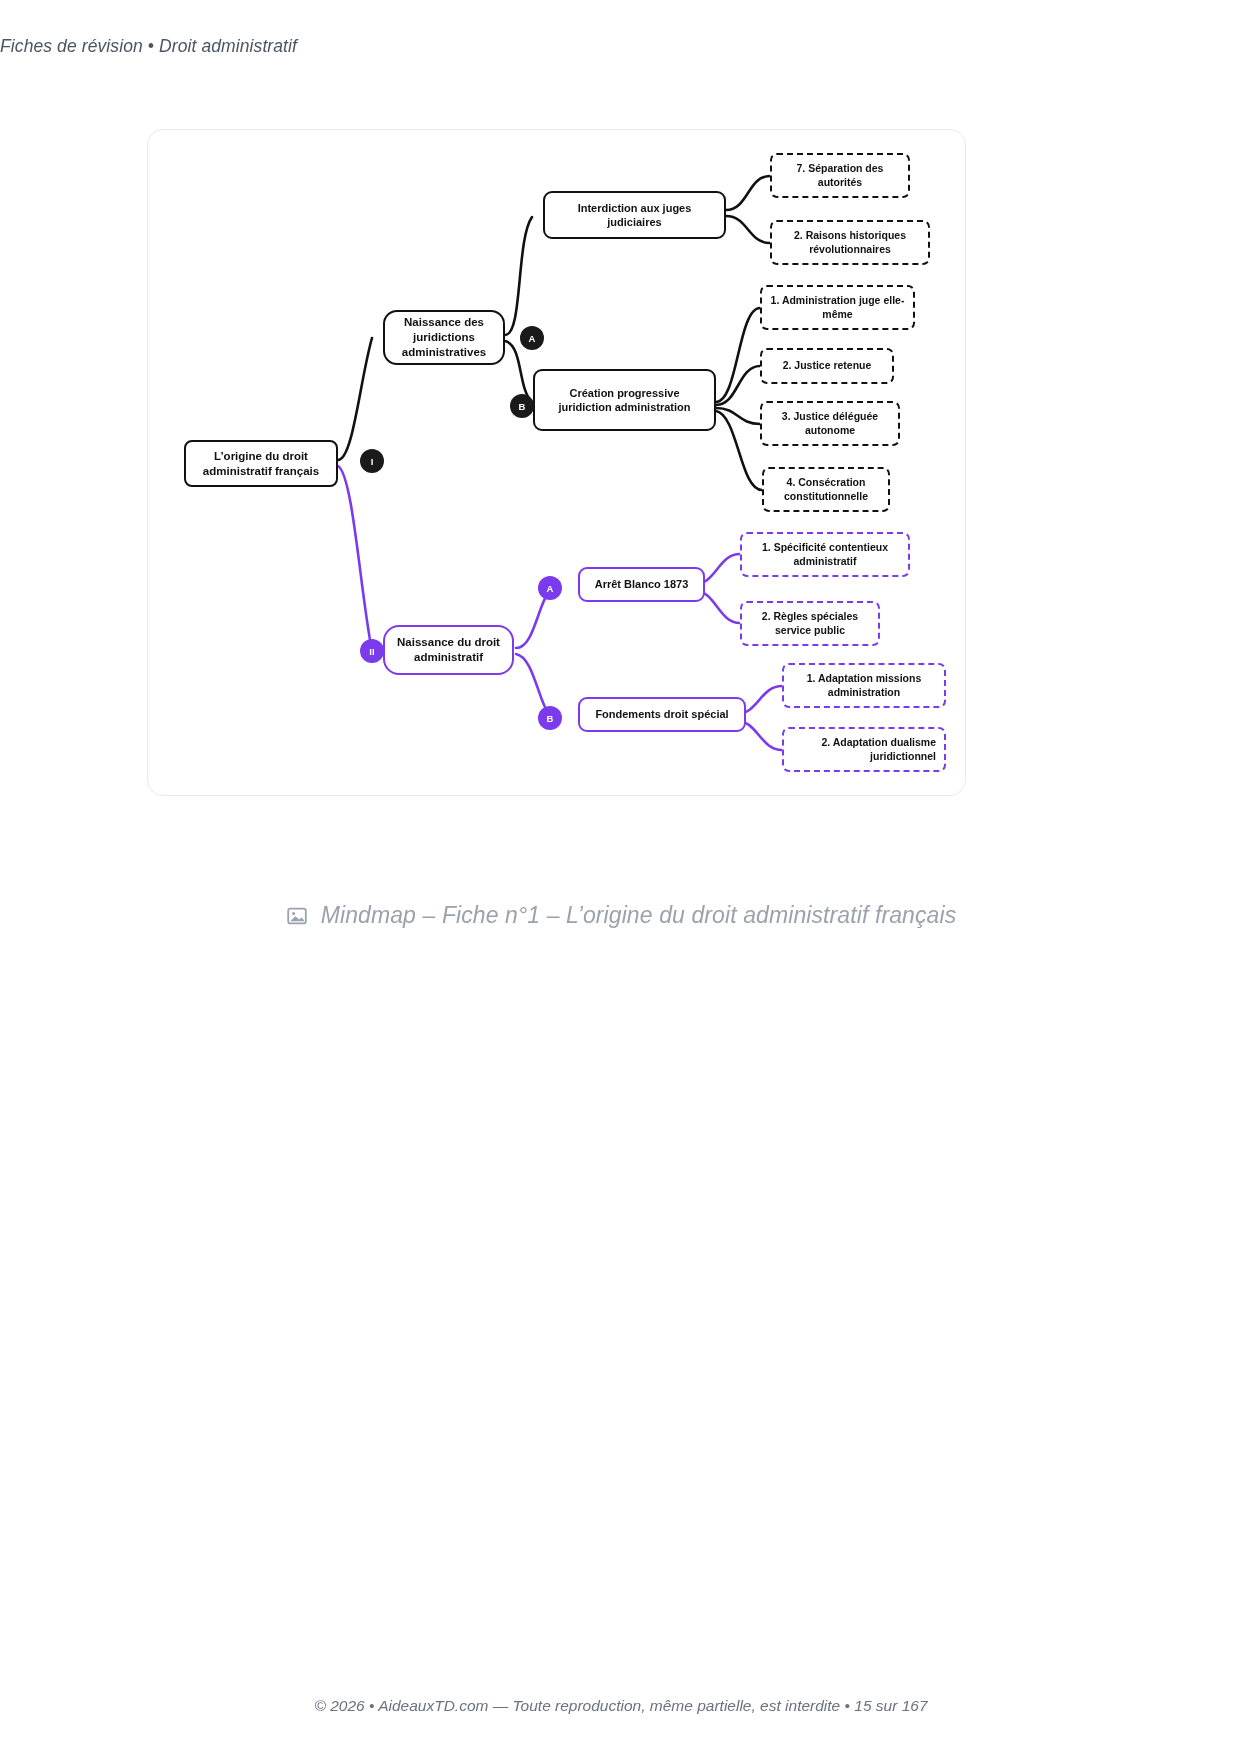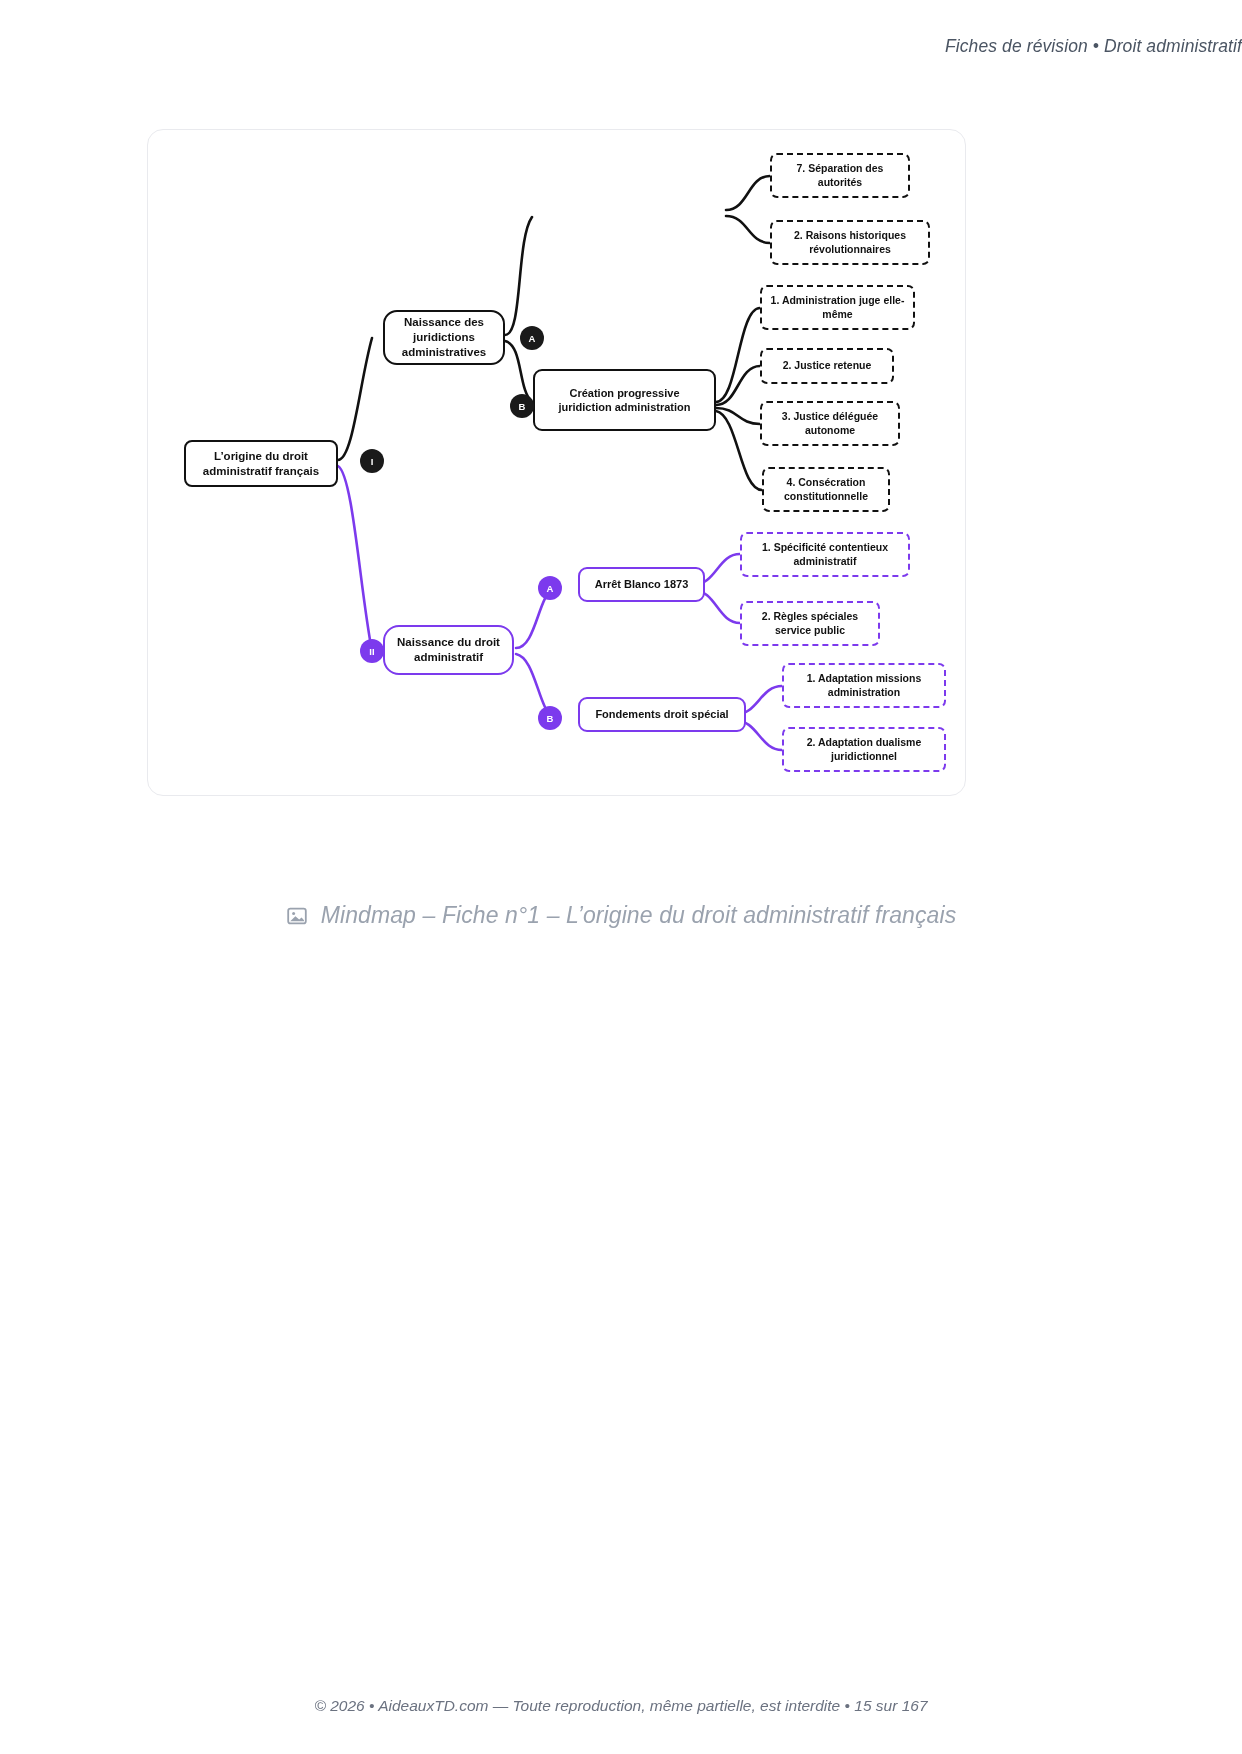--- a/index.html
+++ b/index.html
@@ -14,21 +14,21 @@
     font-family: "Liberation Sans", sans-serif;
     -webkit-font-smoothing: antialiased;
   }
 
   
   .page-header {
     position: absolute;
     top: 36px;
     left: 0;
     width: 1242px;
-    text-align: right;
+    text-align: left;
     font-style: italic;
     font-size: 17.5px;
     color: #4b5563;
     letter-spacing: 0.1px;
   }
 
   
   .figure-card {
     position: absolute;
     left: 147px;
@@ -206,20 +206,21 @@
       <path d="M586,585 C610,585 612,556 634,556" fill="none" stroke="#7c3aed" stroke-width="2.6" stroke-linecap="round"></path>
       <path d="M586,590 C610,590 612,620 634,620" fill="none" stroke="#7c3aed" stroke-width="2.6" stroke-linecap="round"></path>
     </svg>
 
     <div class="node node-root" style="left:36px; top:310px; width:154px; height:47px;">L’origine du droit administratif français</div>
 
     <div class="badge badge-dark" style="left:212px; top:319px;">I</div>
     <div class="node node-main-dark" style="left:235px; top:180px; width:122px; height:55px;">Naissance des juridictions administratives</div>
 
     <div class="badge badge-dark" style="left:372px; top:196px;">A</div>
+    <div class="node node-sub-dark" style="left:395px; top:61px; width:183px; height:48px;">Interdiction aux juges judiciaires</div>
 
     <div class="node node-leaf-dark" style="left:622px; top:23px; width:140px; height:45px;">7. Séparation des autorités</div>
     <div class="node node-leaf-dark" style="left:622px; top:90px; width:160px; height:45px;">2. Raisons historiques révolutionnaires</div>
 
     <div class="badge badge-dark" style="left:362px; top:264px;">B</div>
     <div class="node node-sub-dark" style="left:385px; top:239px; width:183px; height:62px;">Création progressive juridiction administration</div>
 
     <div class="node node-leaf-dark" style="left:612px; top:155px; width:155px; height:45px;">1. Administration juge elle-même</div>
     <div class="node node-leaf-dark" style="left:612px; top:218px; width:134px; height:36px;">2. Justice retenue</div>
     <div class="node node-leaf-dark" style="left:612px; top:271px; width:140px; height:45px;">3. Justice déléguée autonome</div>
@@ -231,21 +232,21 @@
     <div class="badge badge-purple" style="left:390px; top:446px;">A</div>
     <div class="node node-sub-purple" style="left:418px; top:437px; width:127px; height:35px;">Arrêt Blanco 1873</div>
 
     <div class="node node-leaf-purple" style="left:592px; top:402px; width:170px; height:45px;">1. Spécificité contentieux administratif</div>
     <div class="node node-leaf-purple" style="left:592px; top:471px; width:140px; height:45px;">2. Règles spéciales service public</div>
 
     <div class="badge badge-purple" style="left:390px; top:576px;">B</div>
     <div class="node node-sub-purple" style="left:418px; top:567px; width:168px; height:35px;">Fondements droit spécial</div>
 
     <div class="node node-leaf-purple" style="left:634px; top:533px; width:164px; height:45px;">1. Adaptation missions administration</div>
-    <div class="node node-leaf-purple" style="left:634px; top:597px; width:164px; height:45px;">2. Adaptation dualisme juridictionnel</div>
+    <div class="node node-leaf-purple" style="left:634px; top:597px; width:164px; height:45px;text-align:right;">2. Adaptation dualisme juridictionnel</div>
 
   </div>
 </div>
 
 <div class="figure-caption">
   <span class="caption-icon">
     <svg width="22" height="22" viewBox="0 0 22 22" xmlns="http://www.w3.org/2000/svg">
       <rect x="2.2" y="3.6" width="17.6" height="14.8" rx="2.2" fill="none" stroke="#9aa2ae" stroke-width="1.8"></rect>
       <circle cx="7.6" cy="8.6" r="1.5" fill="#9aa2ae"></circle>
       <path d="M4.2 16.2 L9.4 11.2 L13.2 14.6 L15.6 12.4 L18 15.2 L18 16.2 Z" fill="#9aa2ae"></path>

